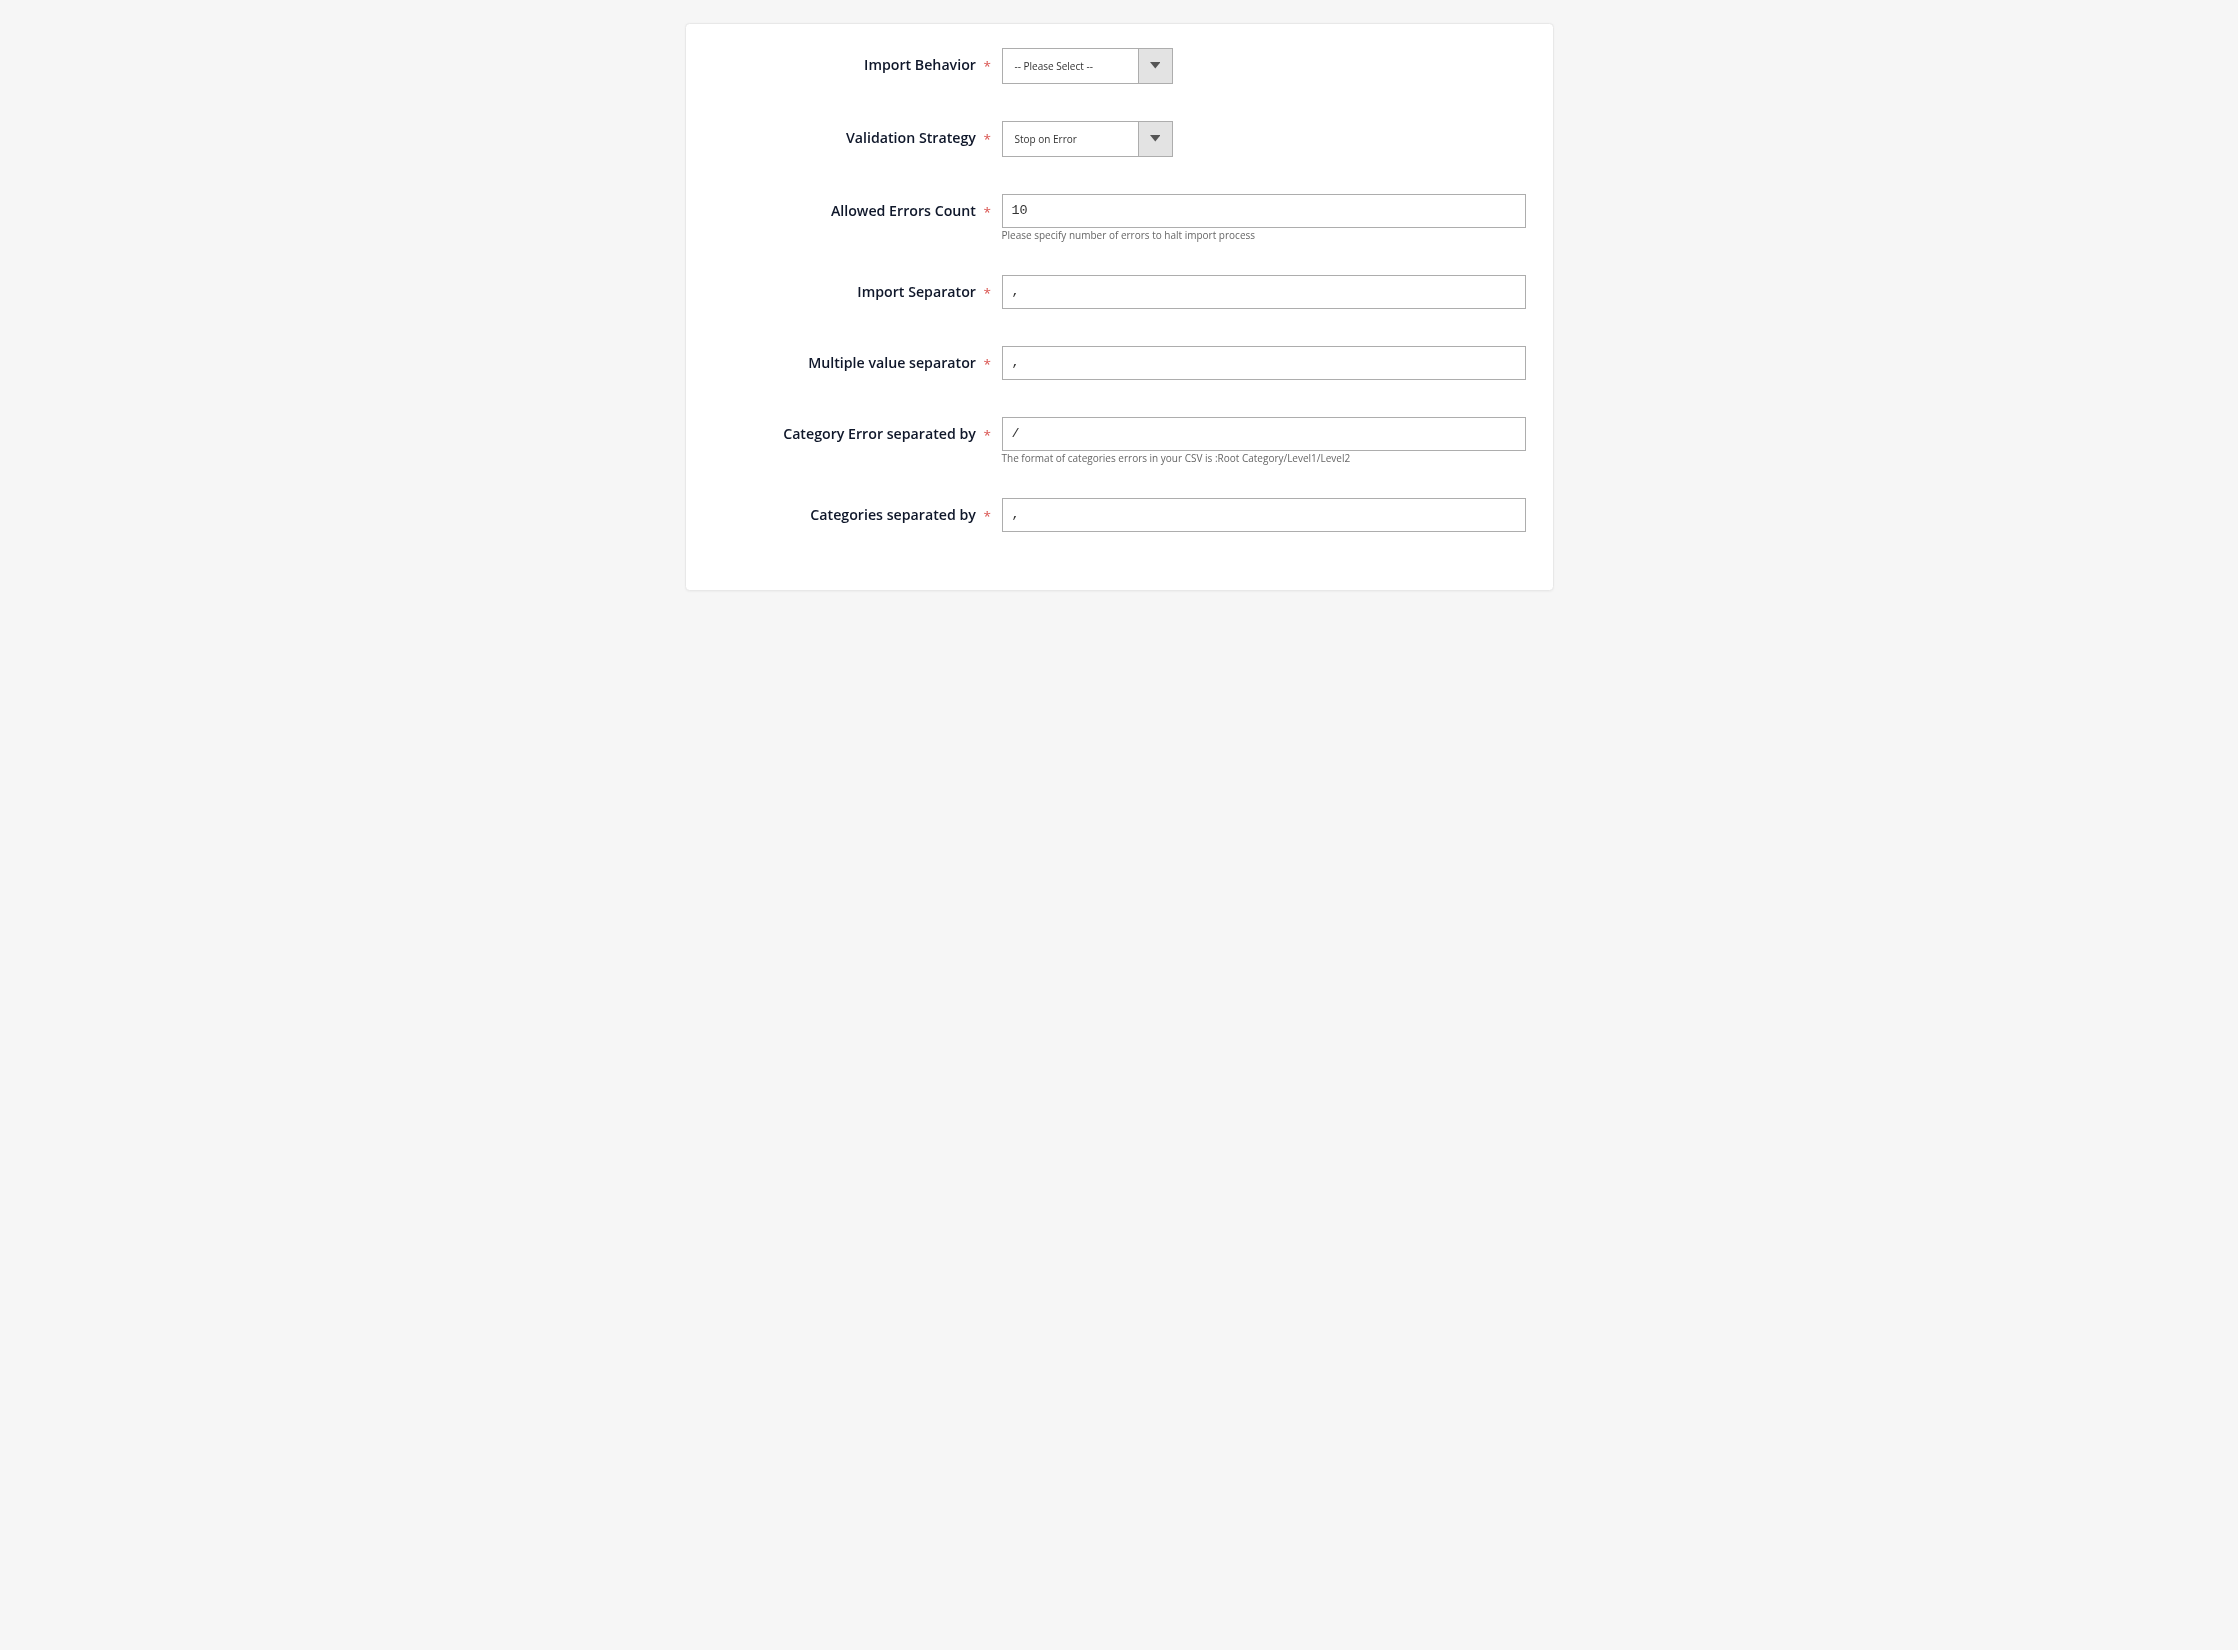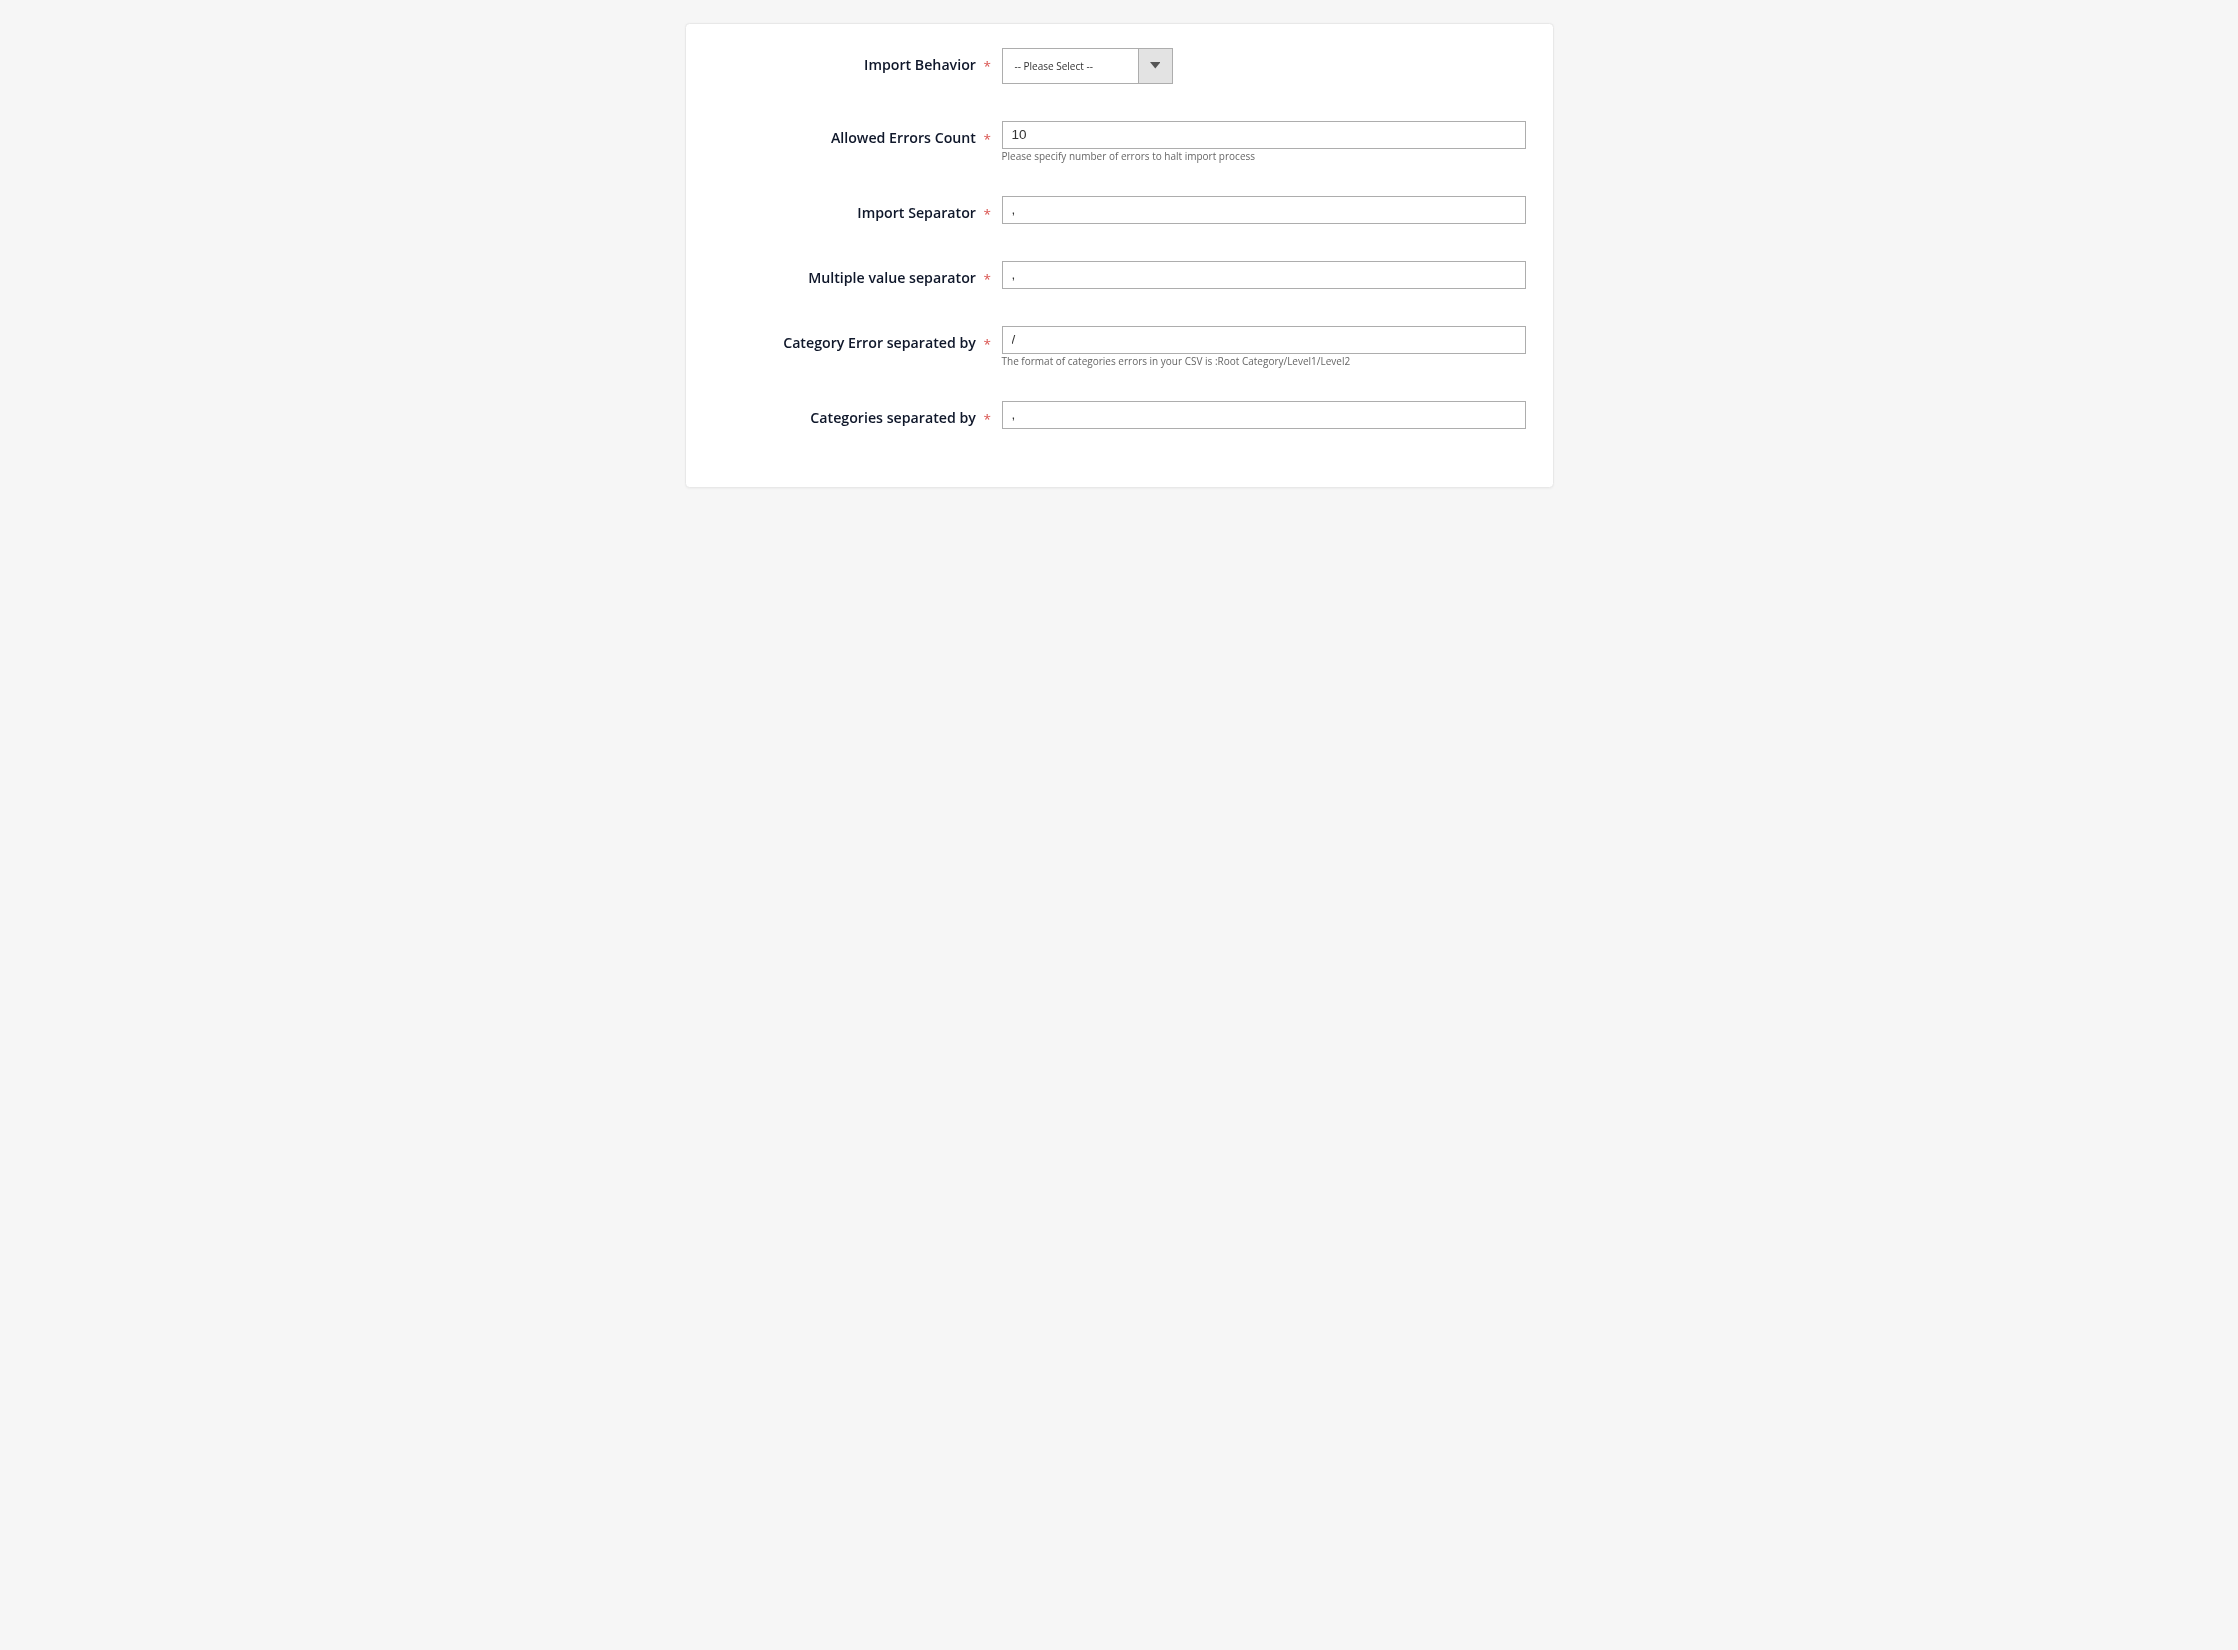--- a/index.html
+++ b/index.html
@@ -44,26 +44,26 @@
     margin-left:4.5px;
     position:relative;
     top:0.7px;
   }
   .input-col {
     flex:1 1 auto;
     min-width:0;
   }
   .text-input {
     width:100%;
-    height:28px;
+    height:34px;
     border:0.7px solid #adadad;
     font-size:13.5px;
     color:#333;
     padding:0 9px;
-    font-family:Liberation Sans, sans-serif;
+    font-family:Liberation Mono, monospace;
     background:#fff;
   }
   .hint {
     font-size:10px;
     color:#666;
     line-height:1.4;
   }
   
   .select-wrap {
     display:inline-flex;
@@ -104,20 +104,36 @@
         <div class="select-text">-- Please Select --</div>
         <div class="select-caret">
           <svg viewBox="0 0 10 10">
               <polygon points="0,2 10,2 5,8" fill="#555"></polygon>
             </svg>
         </div>
       </div>
     </div>
   </div>
 
+  <div class="field-row">
+    <div class="label-col">
+      <span class="field-label">Validation Strategy</span>
+      <span class="req">*</span>
+    </div>
+    <div class="input-col">
+      <div class="select-wrap">
+        <div class="select-text">Stop on Error</div>
+        <div class="select-caret">
+          <svg viewBox="0 0 10 10">
+              <polygon points="0,2 10,2 5,8" fill="#555"></polygon>
+            </svg>
+        </div>
+      </div>
+    </div>
+  </div>
 
   <div class="field-row has-hint">
     <div class="label-col">
       <span class="field-label">Allowed Errors Count</span>
       <span class="req">*</span>
     </div>
     <div class="input-col">
       <input type="text" class="text-input" value="10" style="">
       <div class="hint">Please specify number of errors to halt import process</div>
     </div>

